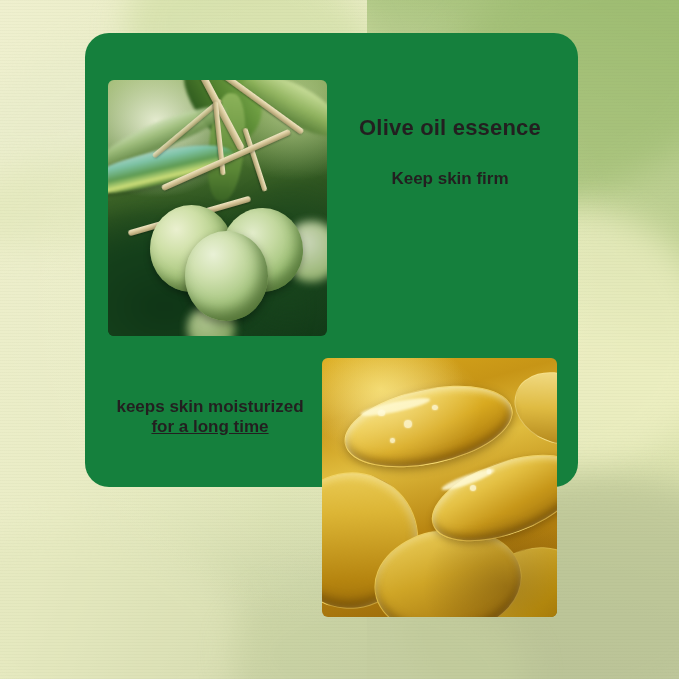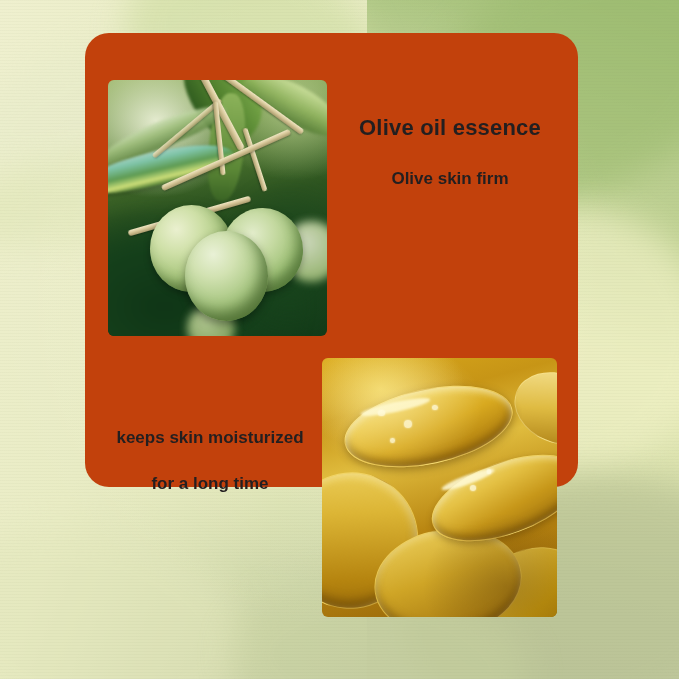--- a/index.html
+++ b/index.html
@@ -42,21 +42,21 @@
   .lb6{right:-80px;bottom:-40px;width:360px;height:240px;background:#b8c193;transform:rotate(-12deg);opacity:.65;}
   .lb7{left:-70px;bottom:-50px;width:320px;height:200px;background:#e3e7bc;transform:rotate(10deg);}
   .lb8{left:230px;bottom:-70px;width:300px;height:170px;background:#c8d2a0;transform:rotate(6deg);opacity:.5;}
   .bg-vignette{position:absolute;inset:0;background:radial-gradient(ellipse at 46% 44%, rgba(255,255,255,0.18) 0%, rgba(255,255,255,0) 62%);}
   .bg-grain{position:absolute;inset:0;opacity:.12;
     background-image:repeating-linear-gradient(0deg, rgba(120,130,90,.35) 0px, rgba(120,130,90,.35) 1px, rgba(255,255,255,0) 1px, rgba(255,255,255,0) 3px);}
 
   
   .card{
     position:absolute;left:85px;top:33px;width:493px;height:454px;
-    background:#c2410c;border-radius:24px;
+    background:#15803d;border-radius:24px;
   }
 
   
   .photo{position:absolute;overflow:hidden;border-radius:6px;}
   .photo-olive{left:23px;top:47px;width:219px;height:256px;}
   .photo-caps{left:237px;top:325px;width:235px;height:259px;}
 
   .ph-layer{position:absolute;inset:0;}
 
   
@@ -161,22 +161,22 @@
   .txt-left{position:absolute;left:5px;top:348px;width:240px;text-align:center;}
   .heading{
     font-size:22px;font-weight:700;color:#231f20;letter-spacing:.2px;line-height:1.2;
     white-space:nowrap;
   }
   .sub{
     font-size:17px;font-weight:700;color:#231f20;line-height:1.2;white-space:nowrap;
   }
   .gap-a{margin-top:28px;}
   .gap-b{margin-top:24px;}
-  .gap-c{margin-top:47px;}
-  .gap-d{margin-top:26px;}
+  .gap-c{margin-top:16px;}
+  .gap-d{text-decoration:underline;}
 </style>
 </head>
 <body>
 
 <div id="stage">
 
   <div class="bg bg-base">
     <div class="bg-wash-left"></div>
     <div class="bg-wash-right"></div>
     <div class="leaf-blur lb1"></div>
@@ -211,21 +211,21 @@
       <div class="stem st1"></div>
       <div class="of-blur ofb1"></div>
       <div class="of-blur ofb2"></div>
       <div class="olive-fruit of1"></div>
       <div class="olive-fruit of2"></div>
       <div class="olive-fruit of3"></div>
     </div>
 
     <div class="txt-right">
       <div class="heading">Olive oil essence</div>
-      <div class="sub gap-a">Olive skin firm</div>
+      <div class="sub gap-a">Keep skin firm</div>
     </div>
 
     <div class="photo photo-caps">
       <div class="ph-layer caps-base"></div>
       <div class="cap cap-5"></div>
       <div class="cap cap-6"></div>
       <div class="cap cap-3"></div>
       <div class="cap cap-4"></div>
       <div class="cap cap-2"></div>
       <div class="cap cap-1"></div>

